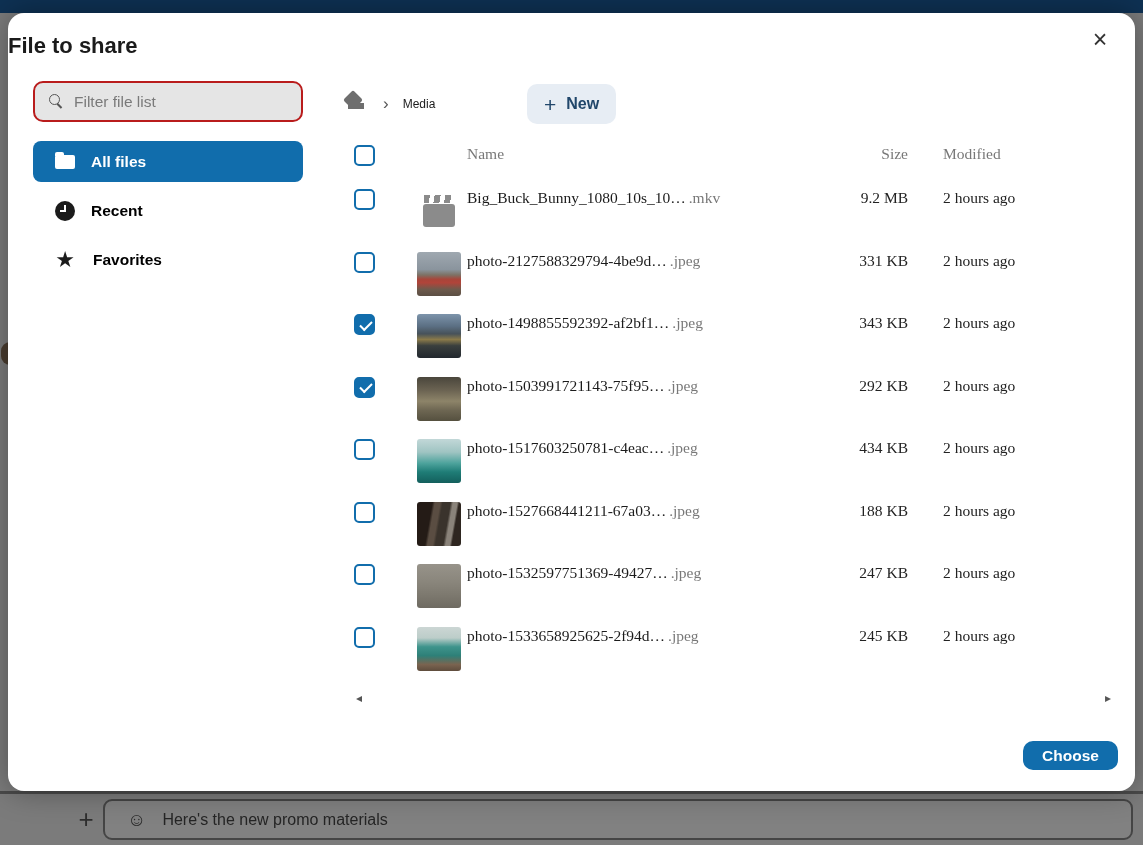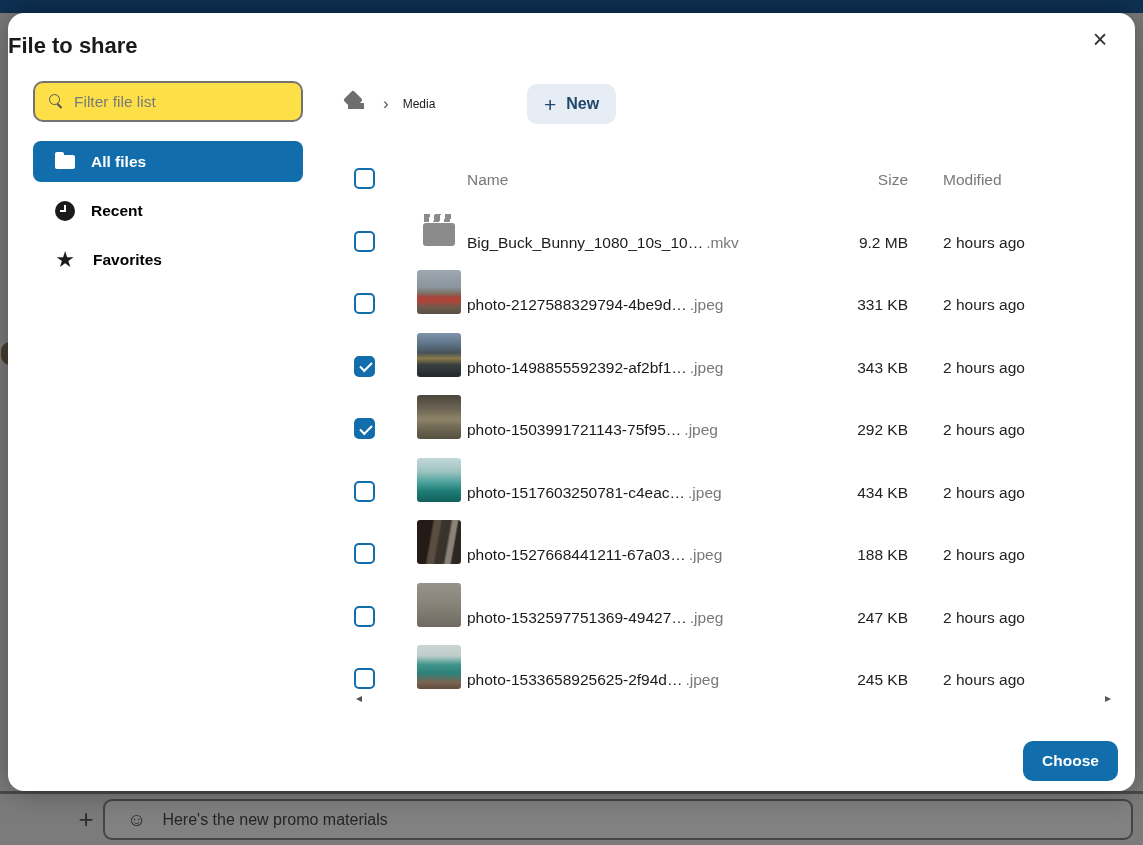--- a/index.html
+++ b/index.html
@@ -22,21 +22,21 @@
   
   .modal { position:absolute; left:8px; top:13px; width:1127px; height:778px;
     background:#fff; border-radius:16px; box-shadow:0 0 30px rgba(0,0,0,.35); }
   .dialog-title { position:absolute; left:0; top:20px; width:100%; text-align:left;
     font-size:22px; font-weight:600; color:#1b1b1b; }
   .close-btn { position:absolute; right:18px; top:10px; width:34px; height:34px;
     font-size:25px; color:#333; text-align:center; line-height:32px; cursor:pointer; font-weight:400; }
 
   
   .filter-box { position:absolute; left:25px; top:68px; width:270px; height:41px;
-    border:2px solid #737373; border-radius:10px; display:flex; align-items:center; background:#fde047; }
+    border:2px solid #b91c1c; border-radius:10px; display:flex; align-items:center; background:#e5e5e5; }
   .mag-icon { position:relative; width:16px; height:16px; margin-left:14px; }
   .mag-icon::before { content:''; position:absolute; left:0; top:0; width:9px; height:9px;
     border:1.6px solid #555; border-radius:50%; }
   .mag-icon::after { content:''; position:absolute; left:9px; top:9px; width:6px; height:1.7px;
     background:#555; transform:rotate(45deg); transform-origin:0 0; }
   .filter-placeholder { margin-left:9px; font-size:15.5px; color:#7a7a7a; }
 
   
   .breadcrumb { position:absolute; left:337px; top:71px; height:40px; display:flex; align-items:center; }
   .home-icon { position:relative; width:22px; height:20px; }
@@ -63,21 +63,21 @@
   .folder-icon::before { content:''; position:absolute; left:0; top:-3px; width:9px; height:4px;
     background:#fff; border-radius:2px 2px 0 0; }
   .clock-icon { position:relative; width:20px; height:20px; margin-left:22px;
     background:#1b1b1b; border-radius:50%; }
   .clock-icon::before { content:''; position:absolute; left:9px; top:4px; width:2.2px; height:7px; background:#fff; }
   .clock-icon::after { content:''; position:absolute; left:5px; top:9px; width:6px; height:2.2px; background:#fff; }
   .star-icon { font-size:22px; color:#1b1b1b; margin-left:20px; line-height:1; width:24px; text-align:center; }
 
   
   .file-table { position:absolute; left:346px; top:132px; width:761px; }
-  .t-row { display:flex; align-items:flex-end; }
+  .t-row { display:flex; align-items:flex-start;font-family:Liberation Serif, serif; }
   .t-header { height:44px; }
   .t-file { height:62.5px; cursor:pointer; }
   .col-check { width:22px; flex:none; }
   .col-thumb { width:44px; flex:none; margin-left:41px; }
   .col-name  { width:351px; flex:none; margin-left:6px; display:flex; align-items:baseline; overflow:hidden; }
   .col-size  { width:90px; flex:none; text-align:right; }
   .col-mod   { width:130px; flex:none; margin-left:35px; }
   .hdr-txt { font-size:15.5px; color:#787878; }
   .checkbox { width:21px; height:21px; border:2.4px solid var(--primary,#116dac); border-radius:5px; background:#fff; cursor:pointer; position:relative; }
   .checkbox.checked { background:var(--primary,#116dac); }
@@ -100,21 +100,21 @@
   .thumb-teal-ocean { background:linear-gradient(180deg,#c2d8d8 0%,#9fc4c2 30%,#4da39c 55%,#1f7d77 75%,#135f5c 100%); }
   .thumb-dark-towers { background:linear-gradient(100deg,#241b16 0% 30%,#5a4d42 35% 45%,#3a332c 50% 65%,#8a837a 70% 78%,#2e2620 82% 100%); }
   .thumb-aerial-city { background:linear-gradient(180deg,#97938a 0%,#8a867c 40%,#7d796f 70%,#6e6a61 100%); }
   .thumb-coast-cliffs { background:linear-gradient(180deg,#ccd6d4 0%,#bccdc9 25%,#3e948c 45%,#2e8078 65%,#7a6450 85%,#5f4d3d 100%); }
 
   
   .hscroll { position:absolute; left:346px; top:678px; width:761px; height:16px; }
   .hs-left { position:absolute; left:2px; top:0; font-size:12px; color:#555; cursor:pointer; }
   .hs-right { position:absolute; right:4px; top:0; font-size:12px; color:#555; cursor:pointer; }
 
-  .choose-btn { position:absolute; left:1015px; top:728px; width:95px; height:40px;
+  .choose-btn { position:absolute; left:1015px; top:728px; width:95px; height:29px;
     background:var(--primary,#116dac); color:#fff; border:none; border-radius:10px;
     font-size:15.5px; font-weight:700; cursor:pointer; font-family:inherit; }
 </style>
 </head>
 <body>
 
 <div class="top-navbar"></div>
 <div class="avatar-bump"></div>
 <div class="chat-bar">
   <div class="chat-add">+</div>

